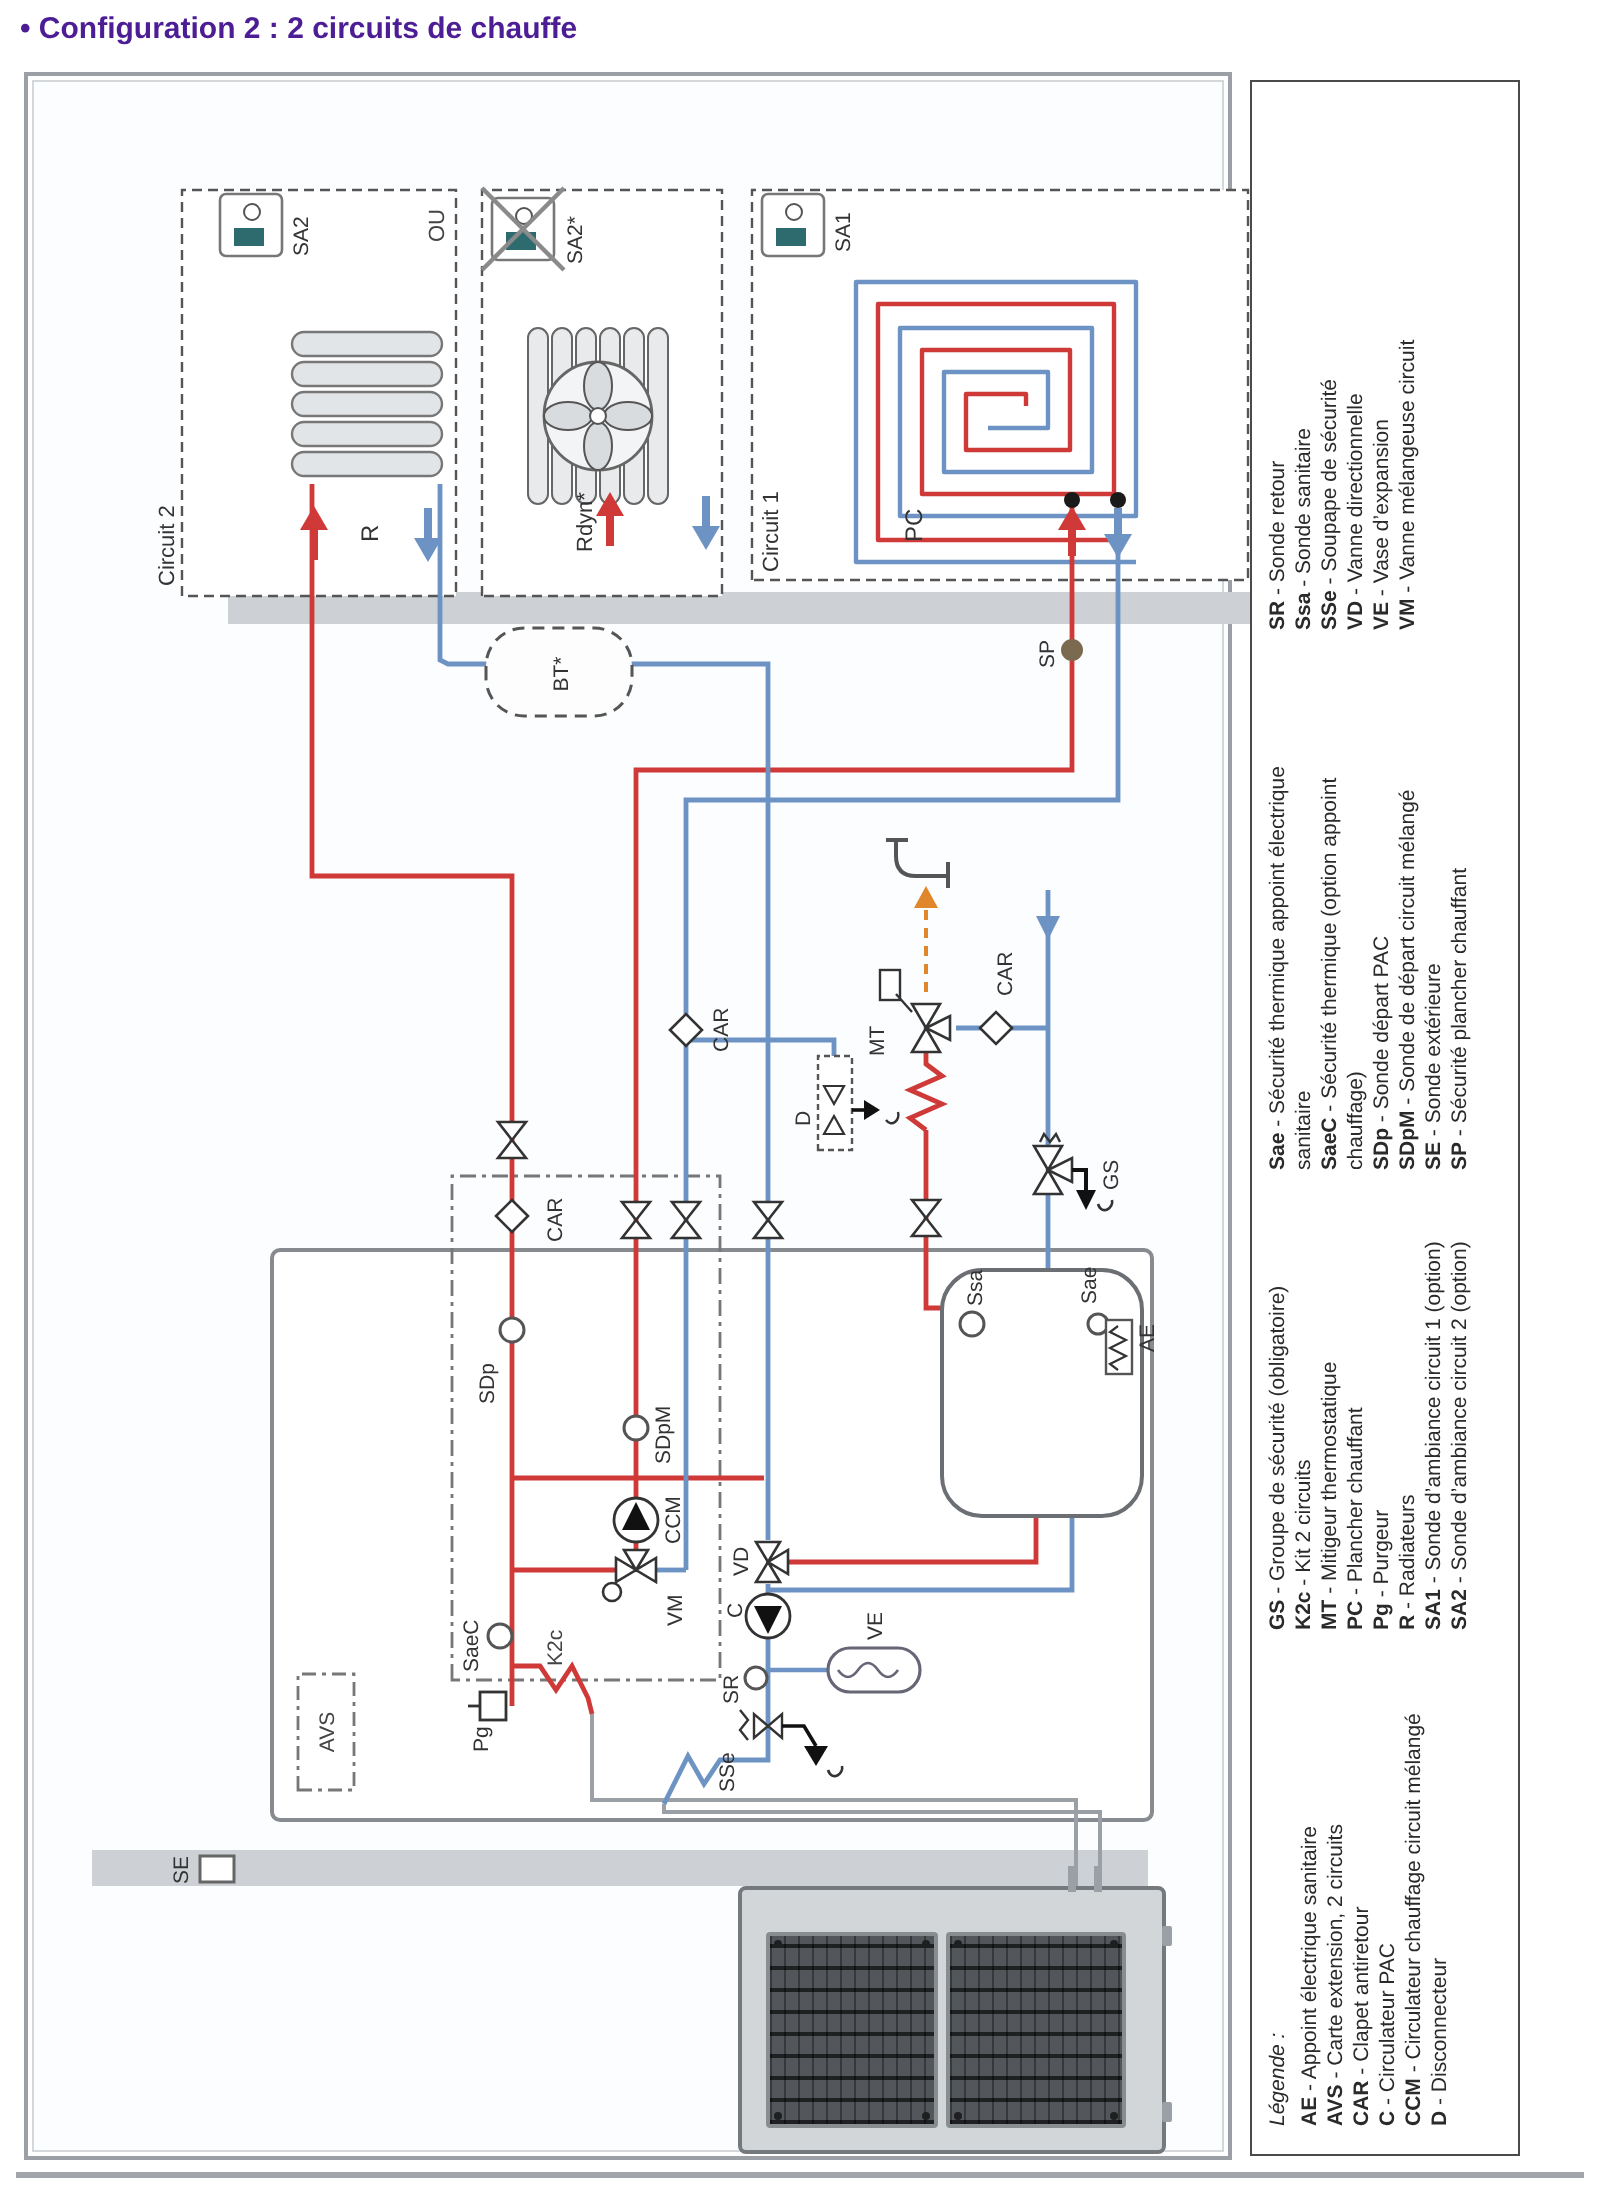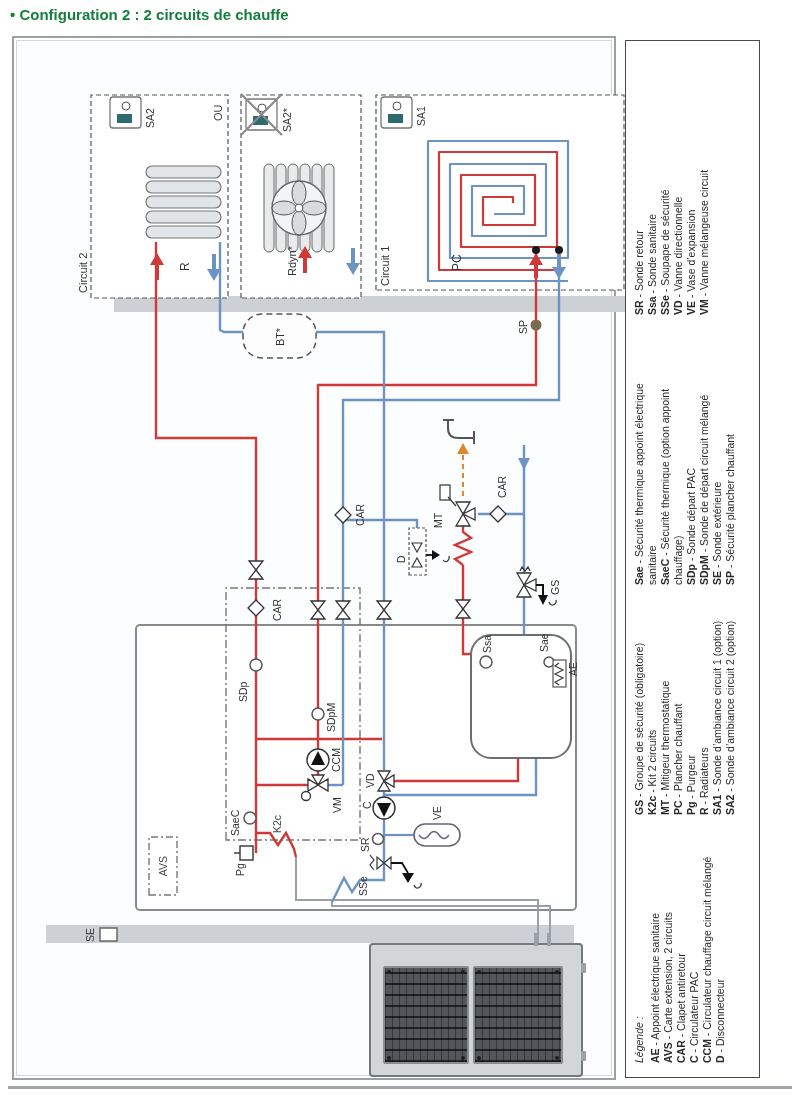--- a/index.html
+++ b/index.html
@@ -1,17 +1,17 @@
 <!DOCTYPE html>
 <html><head>
 <meta charset="utf-8">
 <style>
   html,body{margin:0;padding:0;background:#fff;font-family:"Liberation Sans",sans-serif;}
   #page{position:relative;width:800px;height:1098px;background:#fff;overflow:hidden;}
-  #title{position:absolute;left:10px;top:6px;font-size:15px;font-weight:bold;color:#15803d;}
+  #title{position:absolute;left:10px;top:6px;font-size:15px;font-weight:bold;color:#4c1d95;}
   #diagram-box{position:absolute;left:12px;top:36px;width:600px;height:1040px;border:2px solid #9aa0a5;
     box-shadow:inset 0 0 0 2px #ffffff, inset 0 0 0 3px #d4d8db;background:#fcfdfe;}
   #canvas{position:absolute;left:14px;top:38px;width:1040px;height:602px;
     transform:rotate(-90deg) translateX(-1040px);transform-origin:top left;}
   #legend-box{position:absolute;left:625px;top:40px;width:133px;height:1036px;border:1px solid #4a4a4a;background:#fff;}
   #legend-inner{position:absolute;left:0px;top:1036px;width:1036px;height:133px;
     transform:rotate(-90deg);transform-origin:top left;}
   .leg-col{position:absolute;top:7px;font-size:10.5px;color:#2a2a2a;line-height:13px;}
   .leg-title{font-style:italic;margin-bottom:3px;display:block;}
   .leg-item b{font-weight:bold;}

